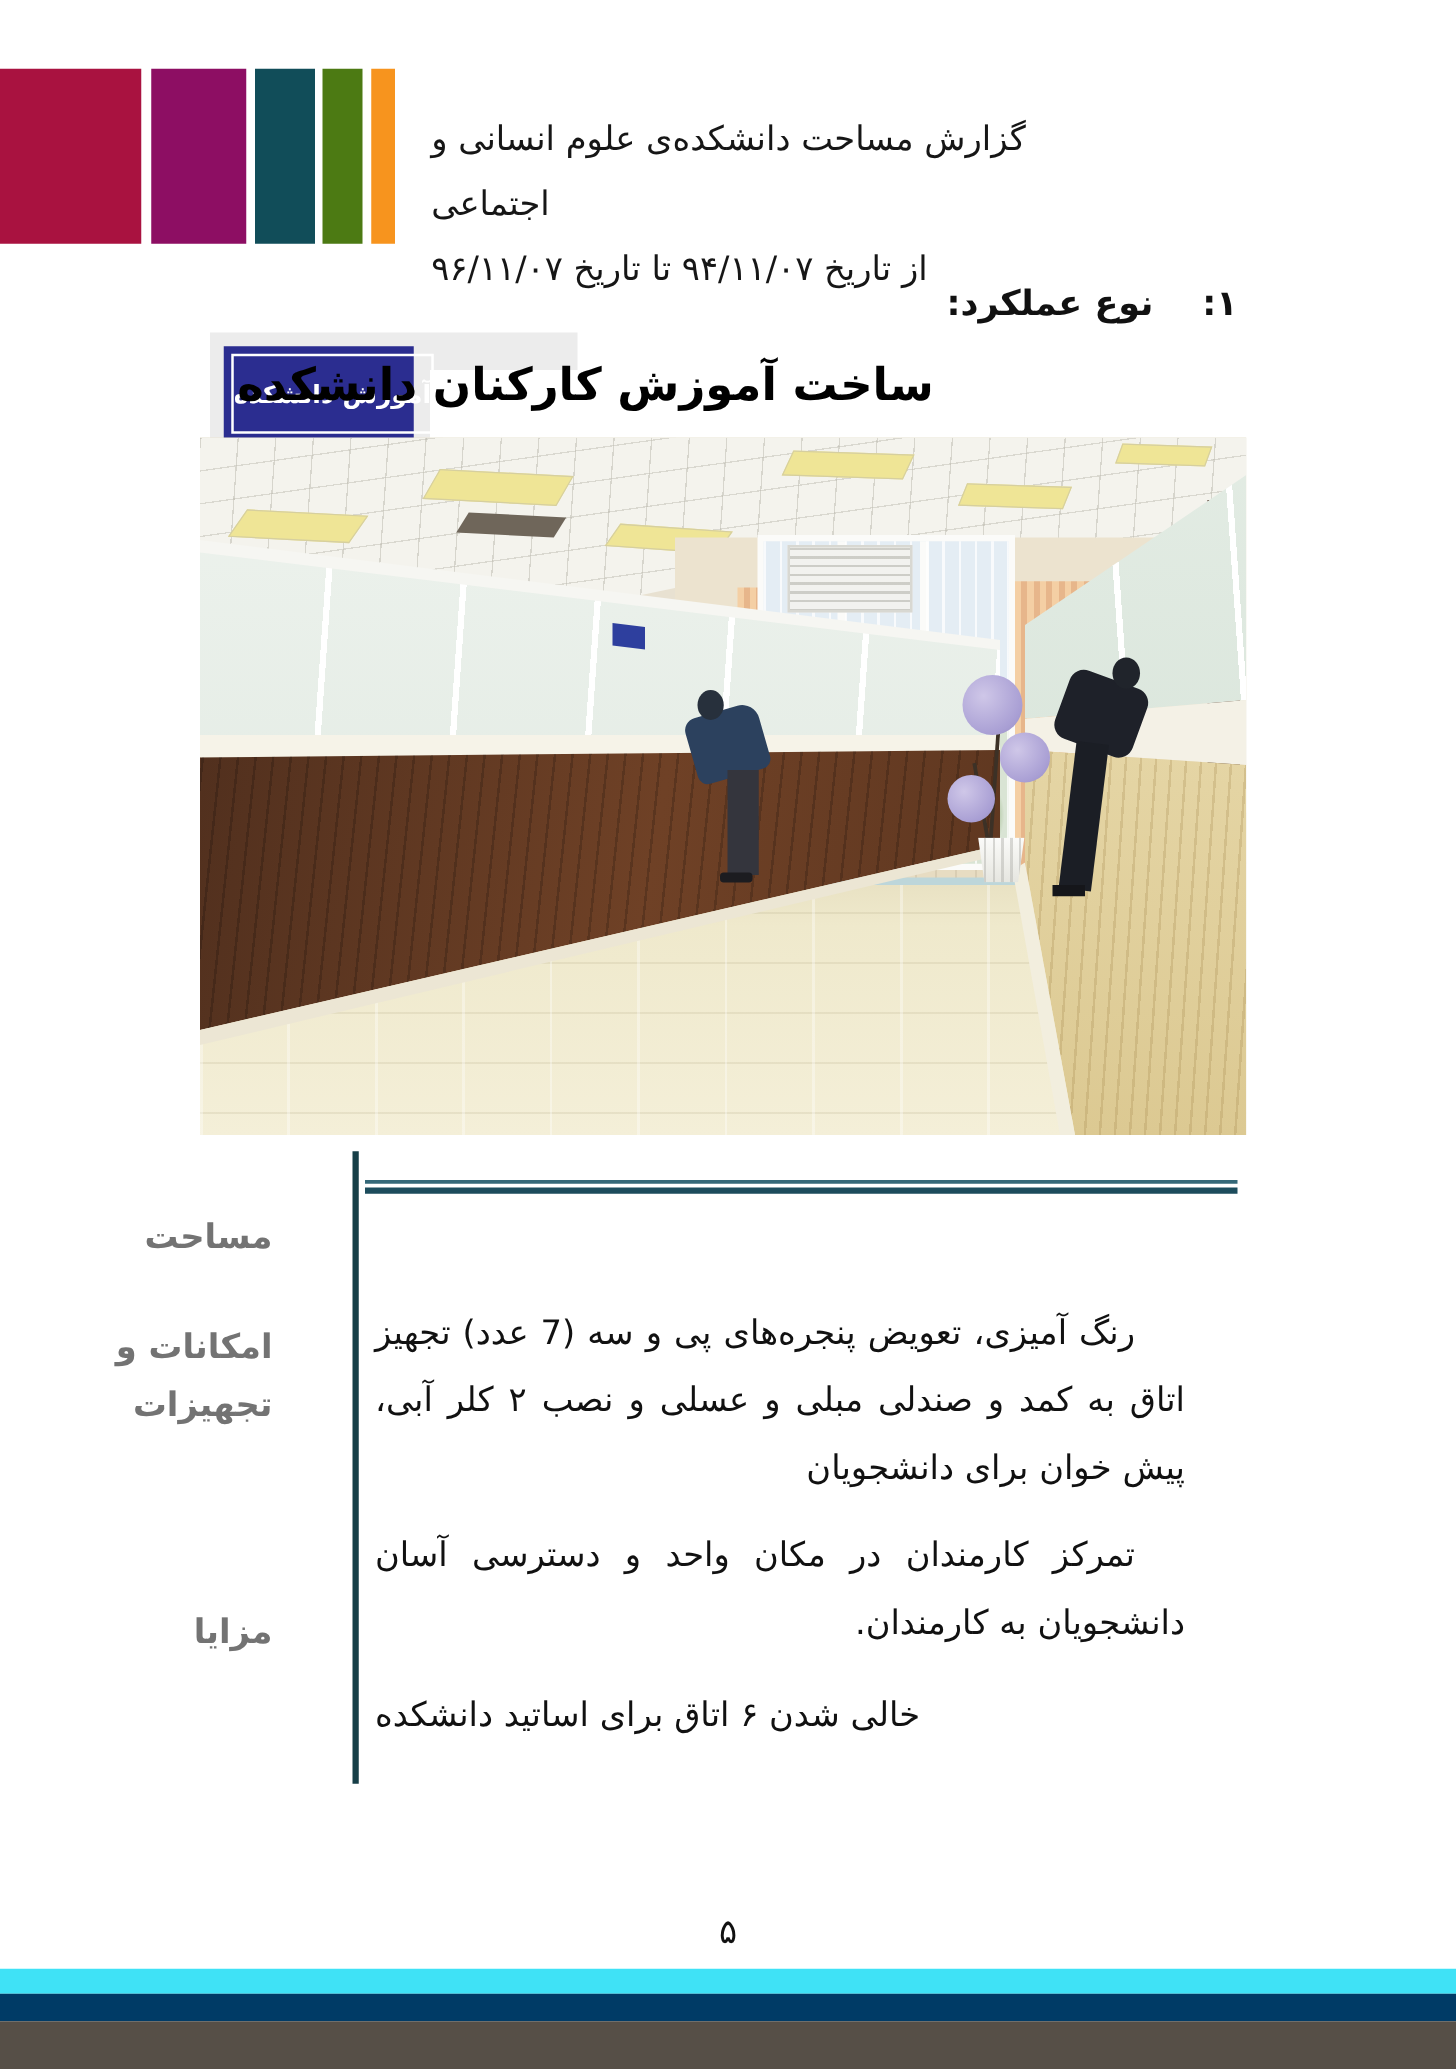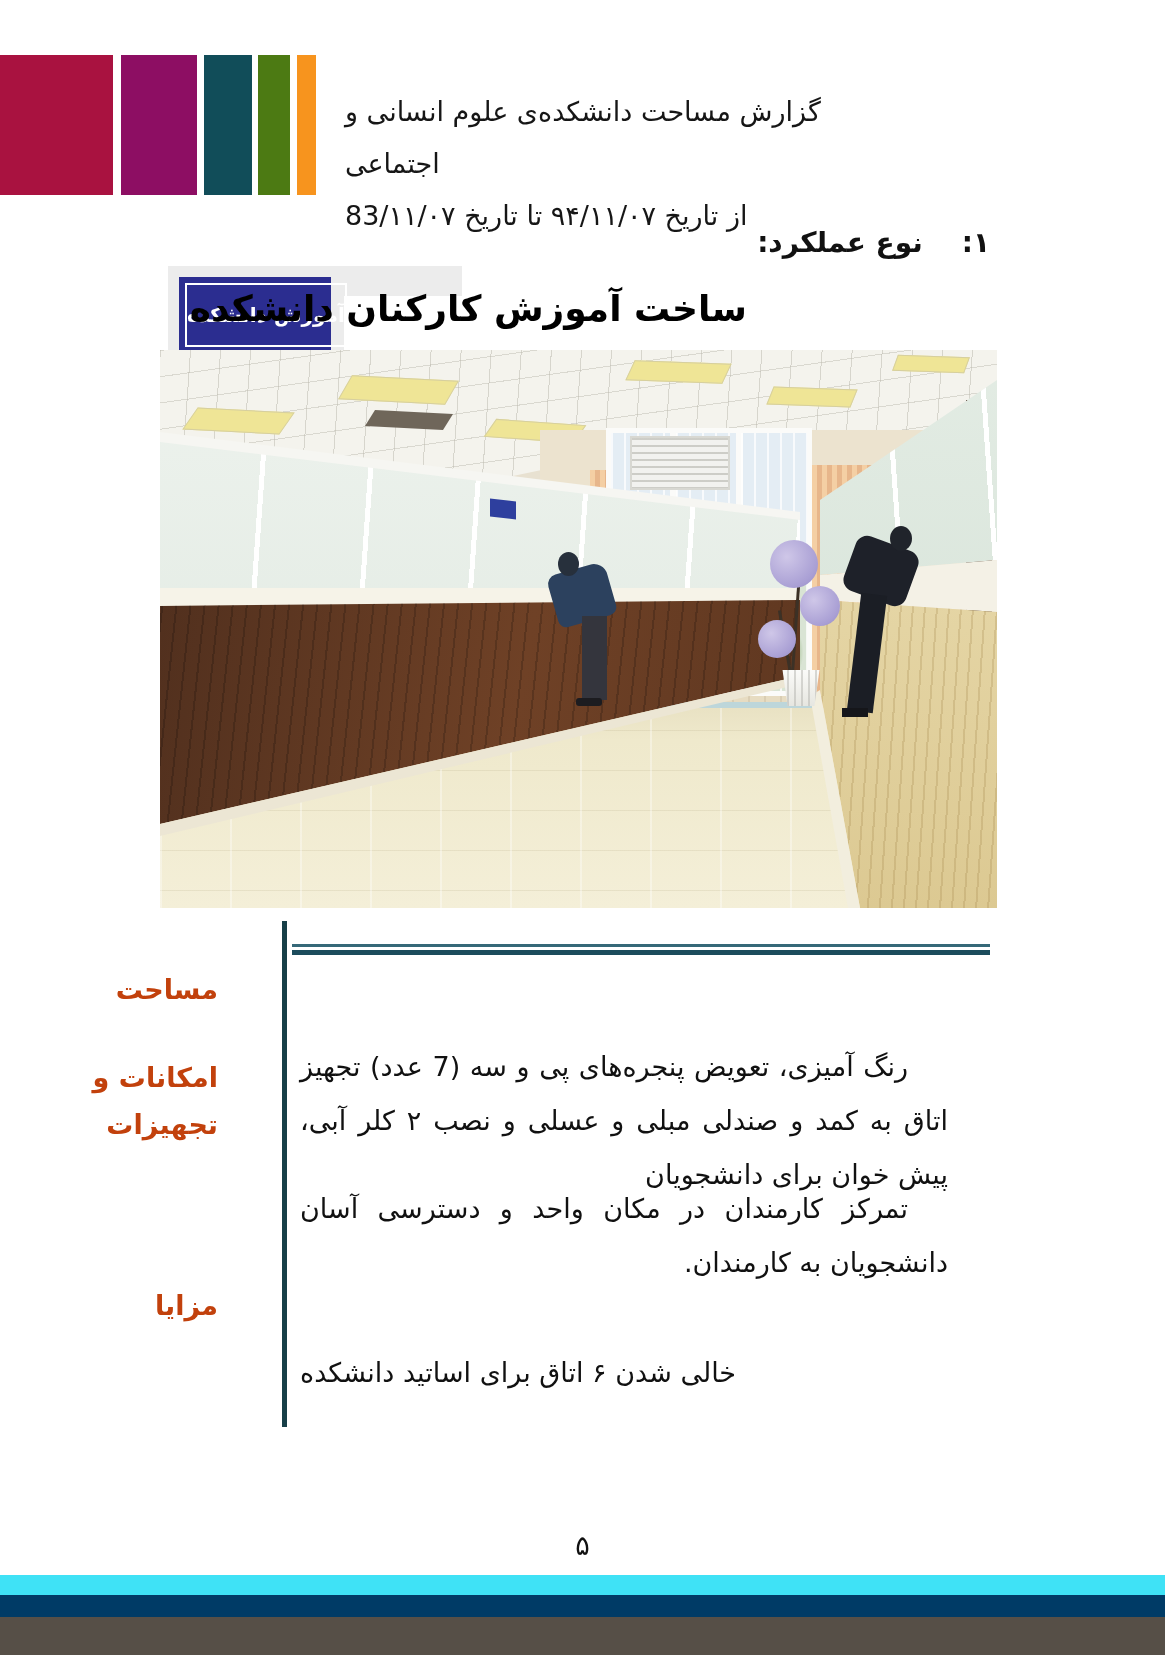--- a/index.html
+++ b/index.html
@@ -107,26 +107,26 @@
   .m2-head{position:absolute;left:62px;top:6px;width:22px;height:25px;border-radius:50%;background:#20242b;}
   .m2-torso{position:absolute;left:20px;top:22px;width:66px;height:58px;background:#1e2129;border-radius:12px;transform:rotate(20deg);}
   .m2-legs{position:absolute;left:26px;top:74px;width:26px;height:118px;background:#1b1e25;transform:rotate(7deg);}
   .m2-shoe{position:absolute;left:14px;top:188px;width:26px;height:9px;background:#15161a;}
 
   
   .vrule{position:absolute;left:282px;top:921px;width:5px;height:506px;background:#173F48;}
   .hr-thin{position:absolute;left:292px;top:944px;width:698px;height:3px;background:#356878;}
   .hr-thick{position:absolute;left:292px;top:950px;width:698px;height:5px;background:#1C4C5C;}
   .row-label{position:absolute;right:947px;width:165px;direction:rtl;text-align:right;
-    font-size:27px;font-weight:bold;line-height:47px;color:#c2410c;}
+    font-size:27px;font-weight:bold;line-height:47px;color:#737373;}
   .lbl1{top:966px;} .lbl2{top:1054px;} .lbl3{top:1282px;}
   .body-text{position:absolute;left:300px;width:648px;direction:rtl;font-size:27px;line-height:54px;color:#111;box-sizing:border-box;}
   .p1{top:980px;text-align:right;padding-right:40px;}
   .p2{top:1040px;text-align:justify;text-indent:40px;}
-  .p3{top:1182px;text-align:justify;text-indent:40px;}
+  .p3{top:1218px;text-align:justify;text-indent:40px;}
   .p4{top:1346px;text-align:left;padding-right:40px;}
 
   
   .page-number{position:absolute;left:0;top:1530px;width:1165px;text-align:center;font-size:27px;color:#111;}
   .bar{position:absolute;left:0;width:1165px;}
   .bar-cyan{top:1575px;height:20px;background:#3FE2F6;}
   .bar-navy{top:1595px;height:22px;background:#003B66;}
   .bar-brown{top:1617px;height:38px;background:#564F47;}
 </style>
 </head>
@@ -137,21 +137,21 @@
   <div>
     <div class="blk b1"></div>
     <div class="blk b2"></div>
     <div class="blk b3"></div>
     <div class="blk b4"></div>
     <div class="blk b5"></div>
   </div>
 
   <div class="report-title" dir="rtl">
     <div>گزارش مساحت دانشکده‌ی علوم انسانی و اجتماعی</div>
-    <div>از تاریخ ۹۴/۱۱/۰۷ تا تاریخ 83/۱۱/۰۷</div>
+    <div>از تاریخ ۹۴/۱۱/۰۷ تا تاریخ ۹۶/۱۱/۰۷</div>
   </div>
 
   <div class="item-heading" dir="rtl">۱:&nbsp;&nbsp;&nbsp; نوع عملکرد:</div>
 
   <div class="badge-backing"></div>
   <div class="badge-shadow-strip"></div>
   <div class="badge">
     <div class="badge-inner" dir="rtl">آموزش دانشکده</div>
   </div>
 

